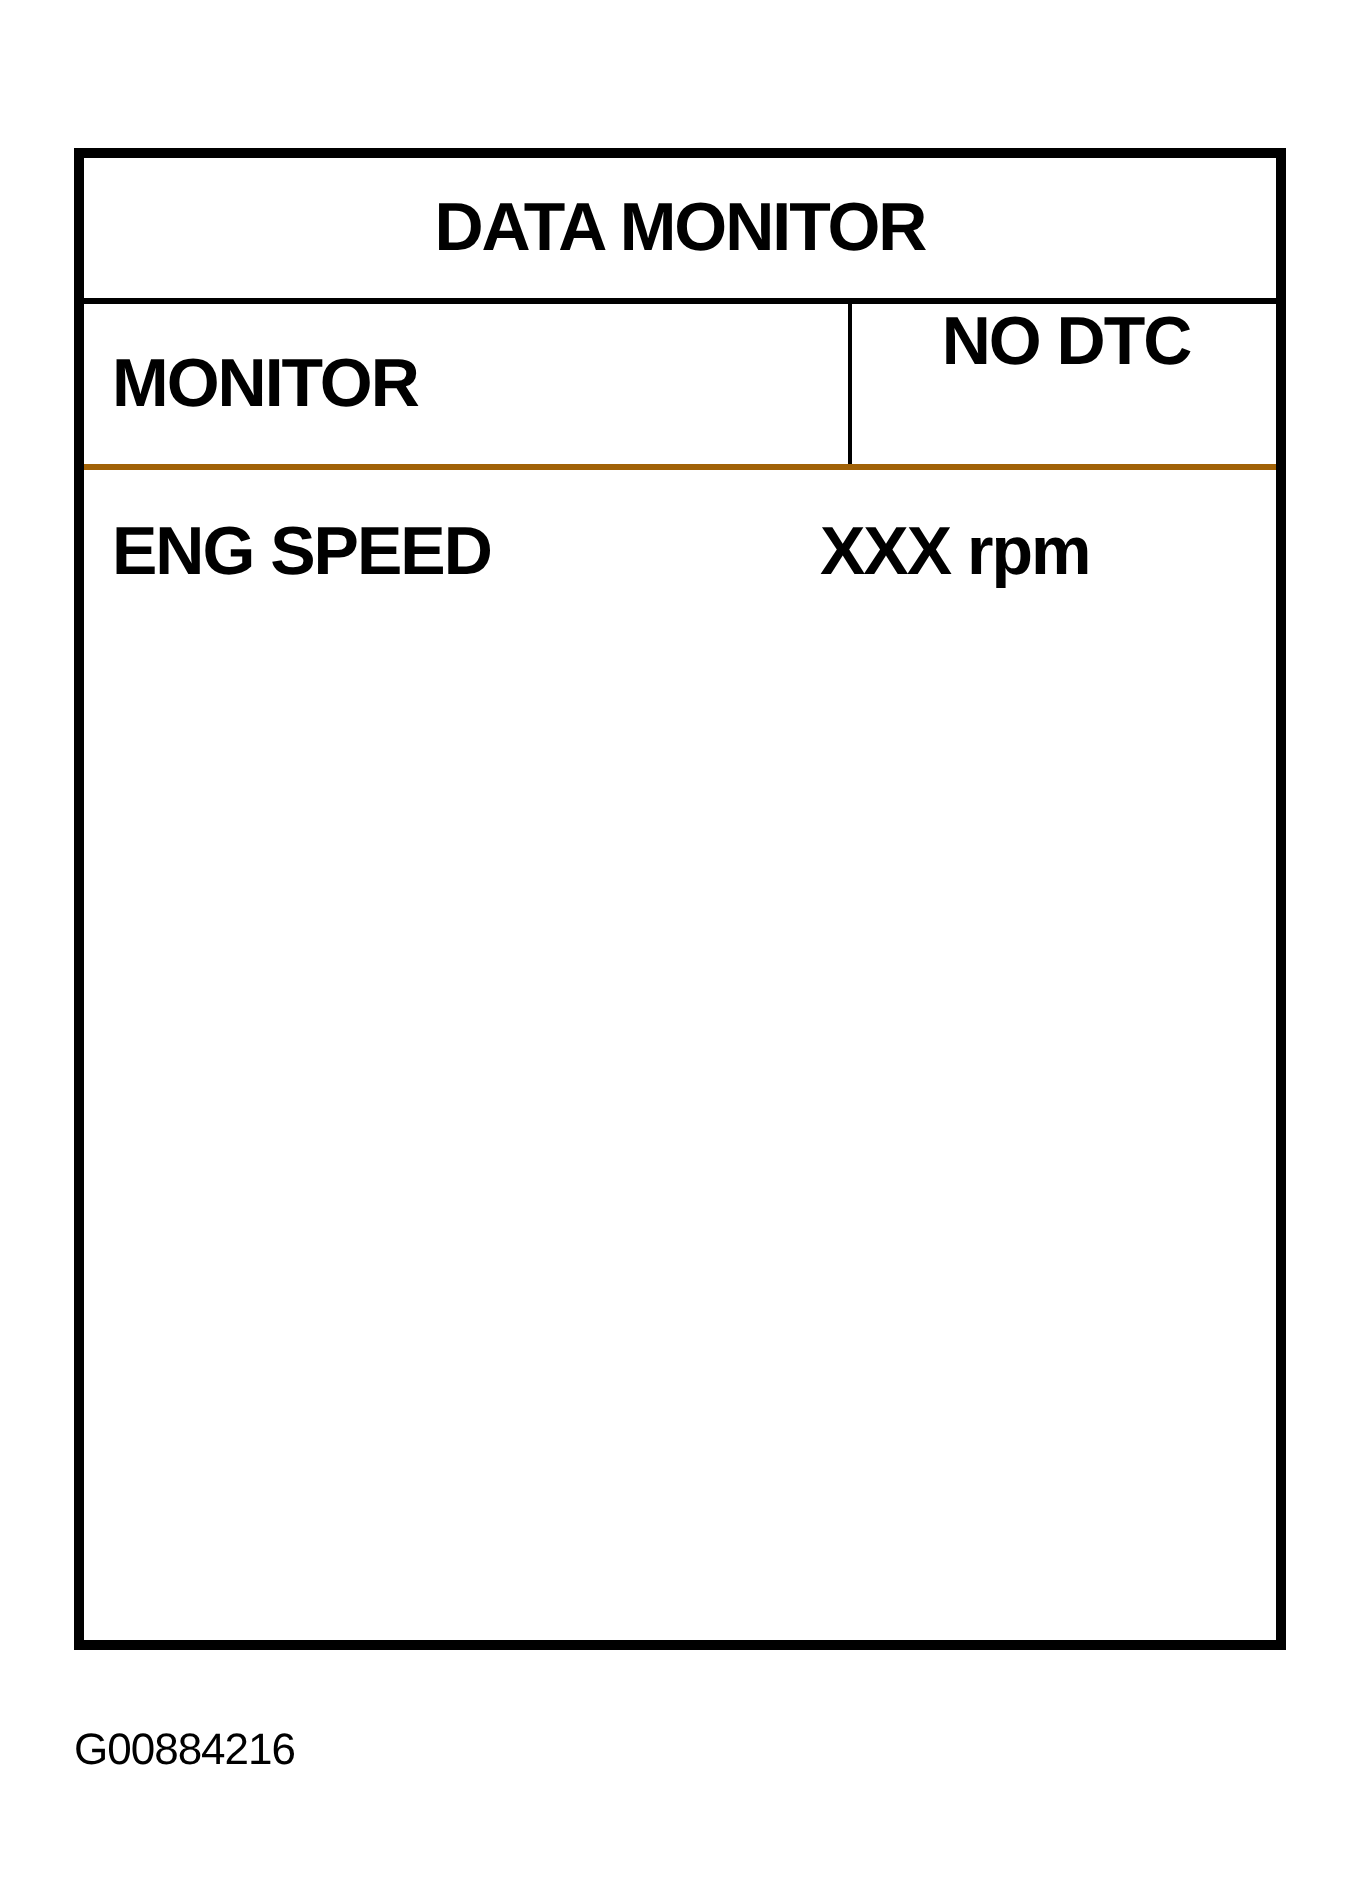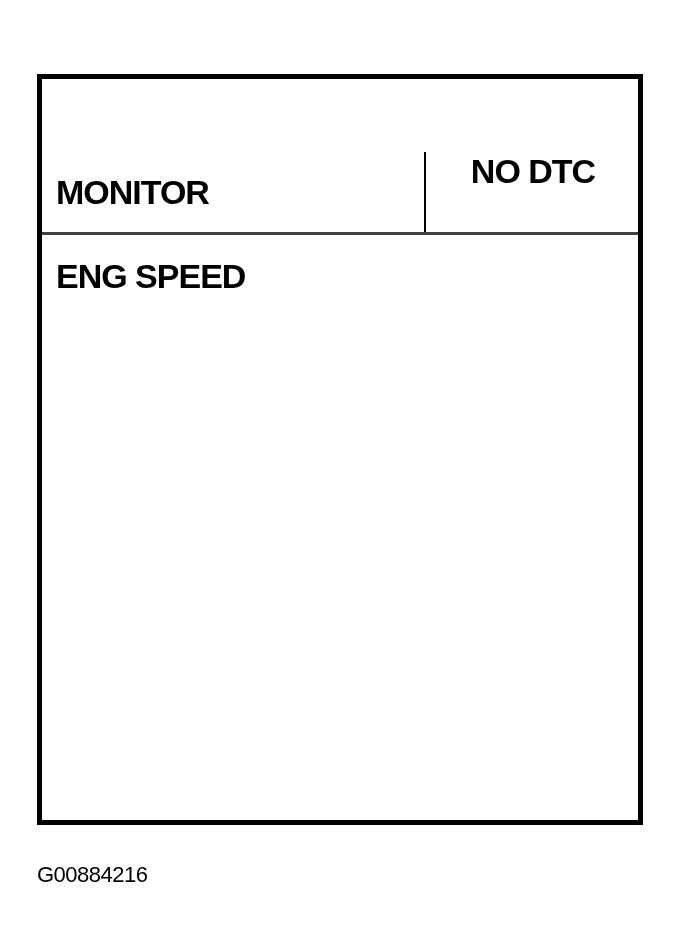--- a/index.html
+++ b/index.html
@@ -9,21 +9,21 @@
       border: 5px solid #000; box-sizing: content-box;
     }
     .title-row {
       position: absolute; left: 0; top: 0; width: 596px; height: 70px;
       border-bottom: 3px solid #000;
       display: flex; align-items: center; justify-content: center;
       font-weight: bold; font-size: 34px; letter-spacing: -1px;
     }
     .header-row {
       position: absolute; left: 0; top: 73px; width: 596px; height: 80px;
-      border-bottom: 3px solid #404040;
+      border-bottom: 3px solid #a16207;
     }
     .header-left {
       position: absolute; left: 0; top: 0; width: 384px; height: 80px;
       border-right: 2px solid #000;
       display: flex; align-items: center; padding-left: 14px; box-sizing: border-box;
       font-weight: bold; font-size: 34px; letter-spacing: -1px;
     }
     .header-right {
       position: absolute; left: 386px; top: 0; width: 210px; height: 80px;
       display: flex; align-items: flex-start; justify-content: center;
@@ -43,28 +43,32 @@
     }
     .figure-id {
       position: absolute; left: 37px; top: 845px;
       font-size: 22px; letter-spacing: -0.5px; margin-top: 17px;
     }
   </style>
 </head>
 <body>
 
 <div class="frame">
+  <div class="title-row">
+    <span>DATA MONITOR</span>
+  </div>
   <div class="header-row">
     <div class="header-left">
       <span>MONITOR</span>
     </div>
     <div class="header-right">
       <span>NO DTC</span>
     </div>
   </div>
   <div class="body-area">
     <div class="data-row">
       <span class="data-label">ENG SPEED</span>
+      <span class="data-value">XXX rpm</span>
     </div>
   </div>
 </div>
 
 <div class="figure-id">G00884216</div>
 
 </body></html>

